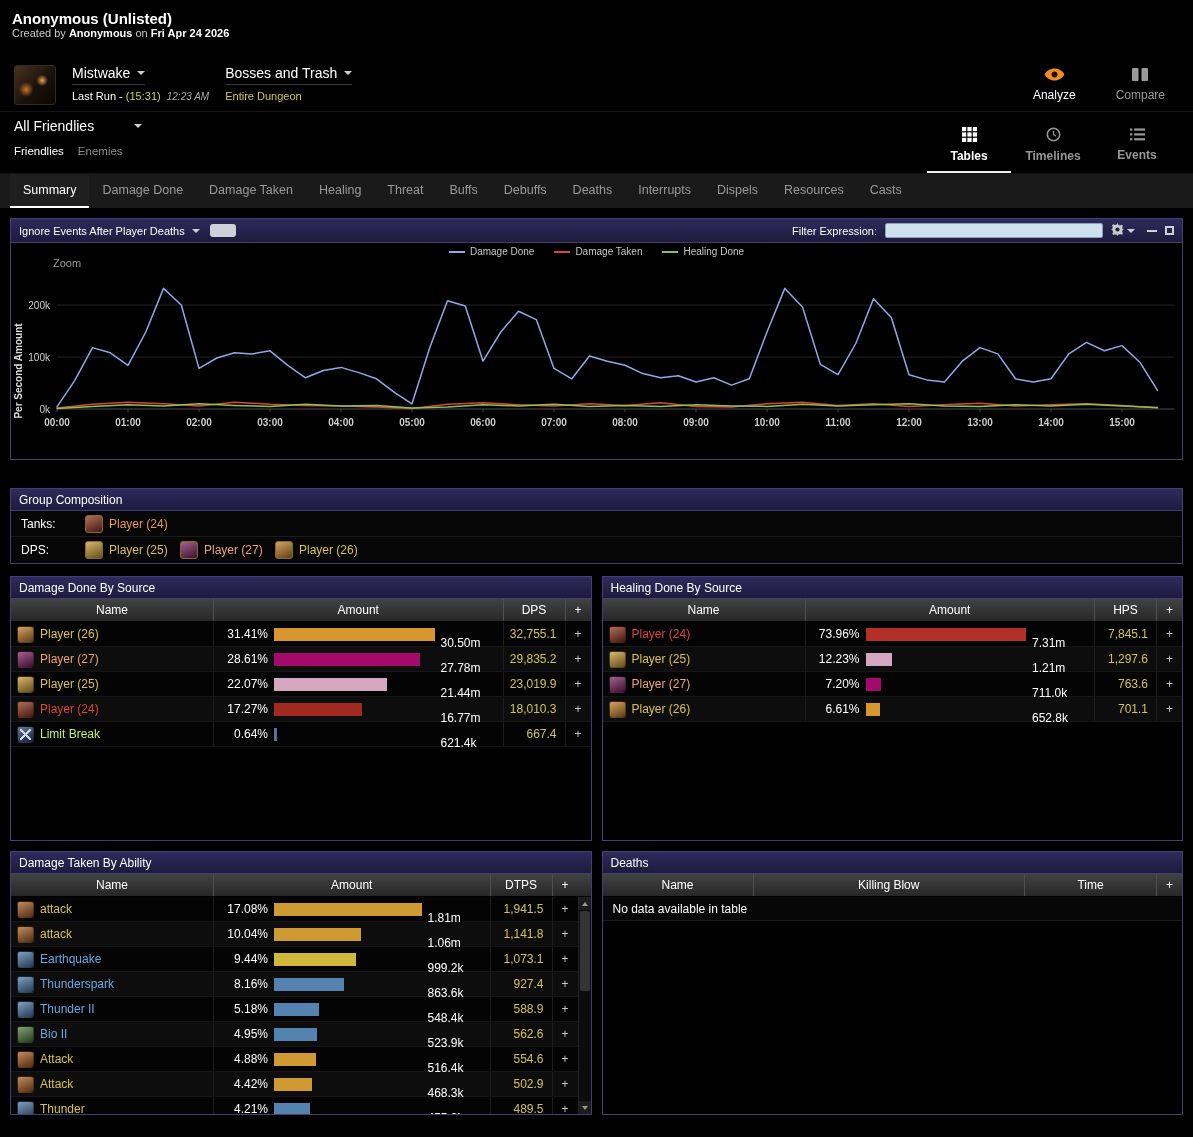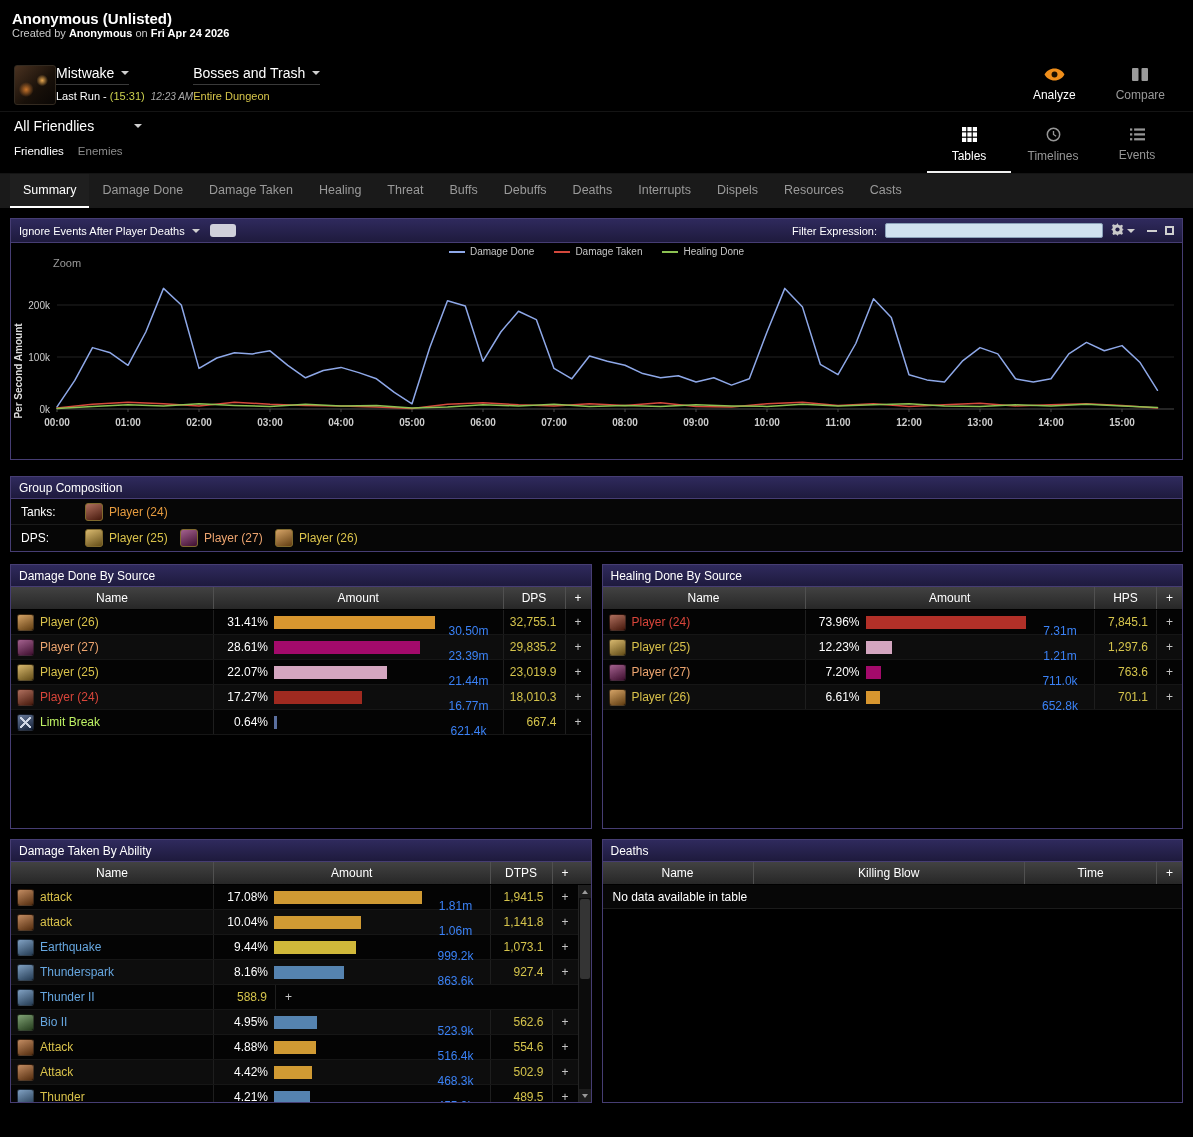--- a/index.html
+++ b/index.html
@@ -9,21 +9,21 @@
 
   
   .report-header { height:58px; padding:10px 12px 0; }
   .report-title { font-size:15px; font-weight:bold; }
   .byline { font-size:11px; color:#c9c9c9; margin-top:0; }
   .byline b { color:#fff; }
 
   
   .fight-bar { height:54px; display:flex; justify-content:space-between; align-items:center;
                padding:4px 14px; border-bottom:1px solid #141414; }
-  .fight-left { display:flex; align-items:flex-start; }
+  .fight-left { display:flex; align-items:flex-start; gap:16px; }
   .zone-thumb { width:42px; height:40px; border-radius:3px; border:1px solid #332a20; flex:none;
     background:
       radial-gradient(circle at 28% 62%, #c9742a 0%, rgba(201,116,42,0) 20%),
       radial-gradient(circle at 68% 38%, #e8a850 0%, rgba(232,168,80,0) 16%),
       linear-gradient(135deg,#4a3220,#181009 58%,#0a0705); }
   .select-line { display:inline-flex; align-items:center; gap:7px; font-size:14px; color:#fff;
                  padding-bottom:3px; border-bottom:1px solid #3a3a3a; cursor:pointer; }
   .caret { width:0; height:0; border-left:4px solid transparent; border-right:4px solid transparent;
            border-top:4px solid #cfcfcf; display:inline-block; }
   .last-run { font-size:11px; margin-top:5px; color:#fff; }
@@ -35,40 +35,40 @@
               font-size:12px; color:#999; cursor:pointer; padding:4px 8px; }
   .mode-btn.active { color:#fff; }
 
   
   .view-bar { height:62px; display:flex; justify-content:space-between; align-items:stretch;
               padding:6px 14px 0; border-bottom:1px solid #141414; }
   .vb-left .select-line { border-bottom:none;gap:40px; }
   .sub-tabs { margin-top:8px; display:flex; gap:14px; font-size:11.5px; }
   .sub-tab { color:#8d8d8d; cursor:pointer; }
   .sub-tab.active { color:#fff; }
-  .vb-right { display:flex; }
+  .vb-right { display:flex;font-weight:bold; }
   .view-btn { width:84px; display:flex; flex-direction:column; align-items:center; justify-content:center;
               gap:4px; color:#969696; font-size:12px; cursor:pointer; border-bottom:2px solid transparent; }
   .view-btn.active { color:#fff; border-bottom-color:#f0f0f0; }
 
   
   .tab-bar { height:34px; background:#1a1a1a; display:flex; align-items:stretch; padding:0 10px; }
   .tab { display:flex; align-items:center; padding:0 13px; color:#9a9a9a; font-size:12.5px;
          cursor:pointer; border-bottom:2px solid transparent; white-space:nowrap; }
   .tab.active { color:#fff; border-bottom-color:#fff; background:#1f1f1f; }
 
   
   .main { padding:10px; }
   .panel { border:1px solid #463d73; background:#000; display:flex; flex-direction:column; overflow:hidden; }
   .panel-hd { height:22px; flex:none; background:linear-gradient(#2f2a5d,#1e1a3d);
               border-bottom:1px solid #463d73; display:flex; align-items:center; padding:0 8px;
               font-size:12px; color:#fff; }
 
   
-  .chart-panel { height:242px; margin-bottom:16px; }
+  .chart-panel { height:242px; margin-bottom:28px; }
   .chart-panel .panel-hd { height:24px; justify-content:space-between; font-size:11px; }
   .hd-left { display:flex; align-items:center; gap:10px; }
   .hd-left .select-line { font-size:11px; border-bottom:none; padding-bottom:0; }
   .toggle-pill { width:26px; height:13px; background:#d0d0da; border-radius:3px; display:inline-block; cursor:pointer; }
   .hd-right { display:flex; align-items:center; gap:8px; }
   .filter-input { width:218px; height:15px; background:#cfe0ee; border:1px solid #8aa0b8;
                   border-radius:2px; font-size:11px; padding:0 3px; color:#123; }
   .gear-wrap { display:flex; align-items:center; gap:3px; cursor:pointer; }
   .win-min { width:10px; height:2px; background:#d0d0d0; display:inline-block; margin-left:4px; cursor:pointer; }
   .win-max { width:9px; height:9px; border:2px solid #d0d0d0; display:inline-block; cursor:pointer; }
@@ -116,21 +116,21 @@
   .trow:nth-child(odd) { background:#040404; }
   .trow:nth-child(even) { background:#0d0d0d; }
   .trow .c { display:flex; align-items:center; min-width:0; }
   .trow .col-name { padding-left:6px; gap:6px; }
   .trow .col-name .jicon { width:17px; height:17px; border-color:#00000088; }
   .nm { white-space:nowrap; overflow:hidden; }
   .trow .col-amount { border-left:1px solid #1e1e1e; padding:0 6px; gap:6px; }
   .pct { width:48px; flex:none; text-align:right; color:#fff; }
   .barwrap { flex:1; height:13px; position:relative; min-width:0; }
   .bar { position:absolute; left:0; top:0; bottom:0; }
-  .amt { width:56px; flex:none; text-align:center; color:#3b82f6;margin-top:18px; }
+  .amt { width:56px; flex:none; text-align:left; color:#ffffff;margin-top:18px; }
   .trow .col-per { border-left:1px solid #1e1e1e; justify-content:flex-end; padding-right:8px; color:#d5c44c; }
   .trow .col-plus { border-left:1px solid #1e1e1e; justify-content:center; color:#c5c5c5; }
   .dt .thead { padding-right:13px; }
   .dt .trow { margin-right:13px; }
   .empty-row { height:24px; display:flex; align-items:center; padding:0 10px; font-size:12px;
                background:#070707; border-bottom:1px solid #1b1b1b; color:#fff; }
 
   
   .scrollbar { position:absolute; top:45px; right:0; bottom:0; width:13px; background:#0c0c0c;
                border-left:1px solid #242424; }
@@ -420,21 +420,21 @@
             <div class="trow">
               <div class="c col-name">
                 <span class="jicon" style="background-color:#7c1d5e"></span>
                 <span class="nm" style="color:#eca46f">Player (27)</span>
               </div>
               <div class="c col-amount">
                 <span class="pct">28.61%</span>
                 <span class="barwrap">
                   <span class="bar" style="width:91.09%;background-color:#a30a6b"></span>
                 </span>
-                <span class="amt">23.39m</span>
+                <span class="amt">27.78m</span>
               </div>
               <div class="c col-per">29,835.2</div>
               <div class="c col-plus">+</div>
             </div>
             <div class="trow">
               <div class="c col-name">
                 <span class="jicon" style="background-color:#c79a30"></span>
                 <span class="nm" style="color:#d9c24b">Player (25)</span>
               </div>
               <div class="c col-amount">
@@ -620,20 +620,27 @@
                 <span class="amt">863.6k</span>
               </div>
               <div class="c col-per">927.4</div>
               <div class="c col-plus">+</div>
             </div>
             <div class="trow">
               <div class="c col-name">
                 <span class="jicon" style="background-color:#4a78a8"></span>
                 <span class="nm" style="color:#67a7e0">Thunder II</span>
               </div>
+              <div class="c col-amount">
+                <span class="pct">5.18%</span>
+                <span class="barwrap">
+                  <span class="bar" style="width:30.33%;background-color:#5583b0"></span>
+                </span>
+                <span class="amt">548.4k</span>
+              </div>
               <div class="c col-per">588.9</div>
               <div class="c col-plus">+</div>
             </div>
             <div class="trow">
               <div class="c col-name">
                 <span class="jicon" style="background-color:#4a7a3a"></span>
                 <span class="nm" style="color:#67a7e0">Bio II</span>
               </div>
               <div class="c col-amount">
                 <span class="pct">4.95%</span>

